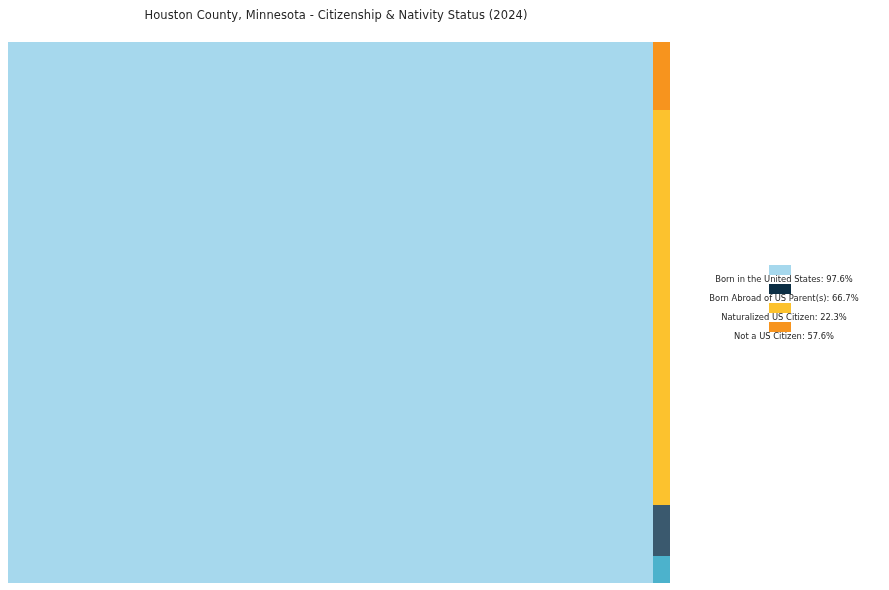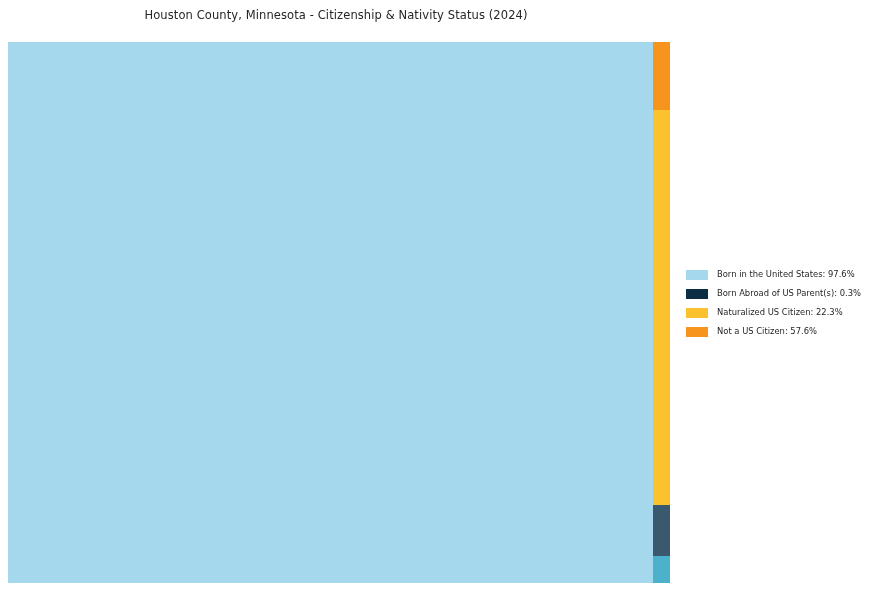--- a/index.html
+++ b/index.html
@@ -70,21 +70,21 @@
   #tile-puerto-rico   { height: 27px; }
 
   #legend {
     position: absolute;
     left: 686px;
     top: 265px;
     width: 196px;
   }
   .legend-row {
     display: flex;
-    flex-direction: row;
+    flex-direction: column;
     align-items: center;
     height: 19px;
   }
   .legend-swatch {
     width: 22px;
     height: 10px;
     flex: 0 0 auto;
     margin-right: 9px;
   }
   .legend-label {
@@ -117,21 +117,21 @@
 <div id="legend">
 
   <div class="legend-row">
     <span class="legend-swatch" style="background-color: rgb(166, 216, 237);"></span>
     <span class="legend-label">Born in the United States: 97.6%</span>
   </div>
 
 
   <div class="legend-row">
     <span class="legend-swatch" style="background-color: rgb(11, 46, 68);"></span>
-    <span class="legend-label">Born Abroad of US Parent(s): 0.3%</span>
+    <span class="legend-label">Born Abroad of US Parent(s): 66.7%</span>
   </div>
 
   <div class="legend-row">
     <span class="legend-swatch" style="background-color: rgb(252, 194, 46);"></span>
     <span class="legend-label">Naturalized US Citizen: 22.3%</span>
   </div>
 
   <div class="legend-row">
     <span class="legend-swatch" style="background-color: rgb(247, 148, 30);"></span>
     <span class="legend-label">Not a US Citizen: 57.6%</span>

